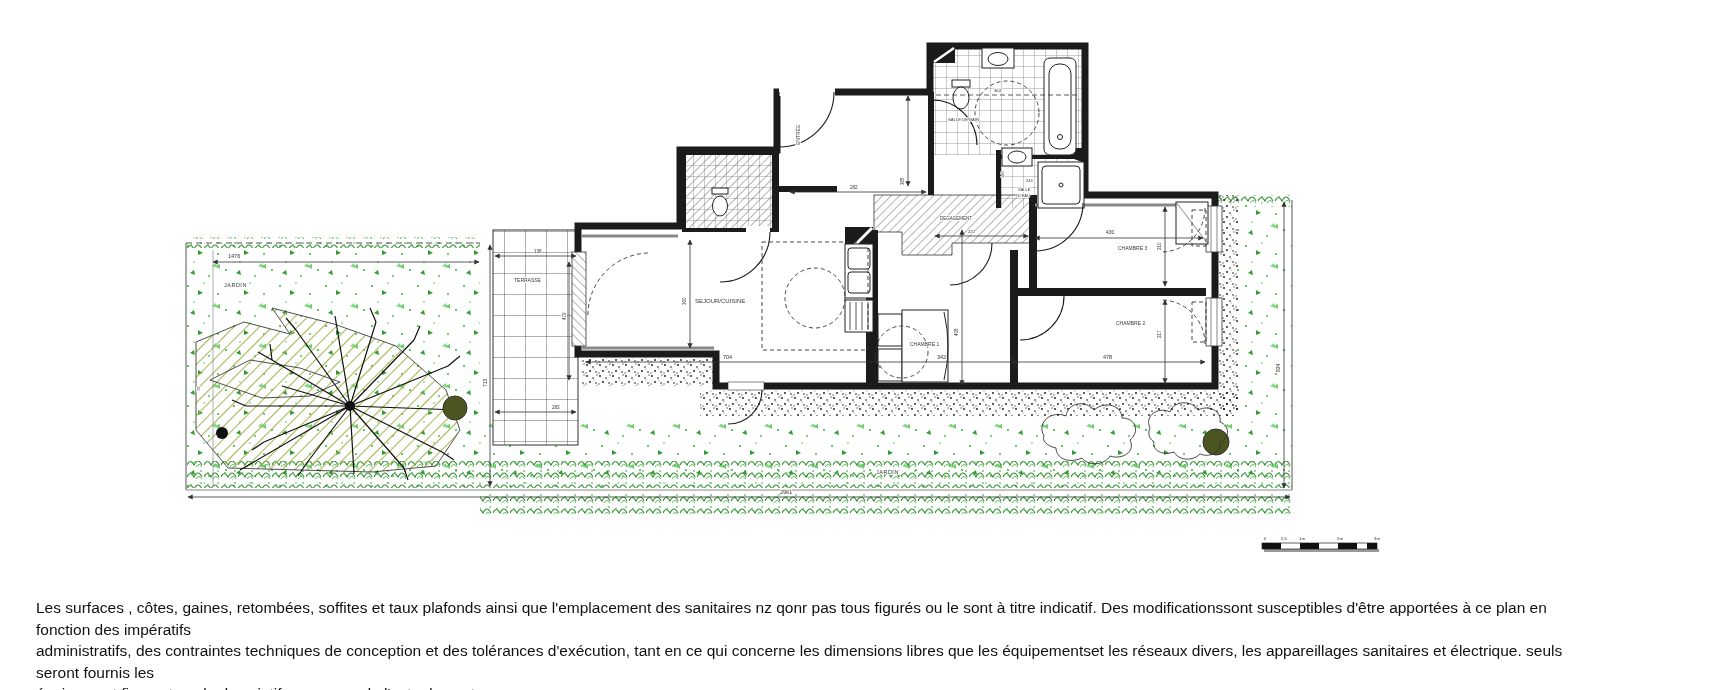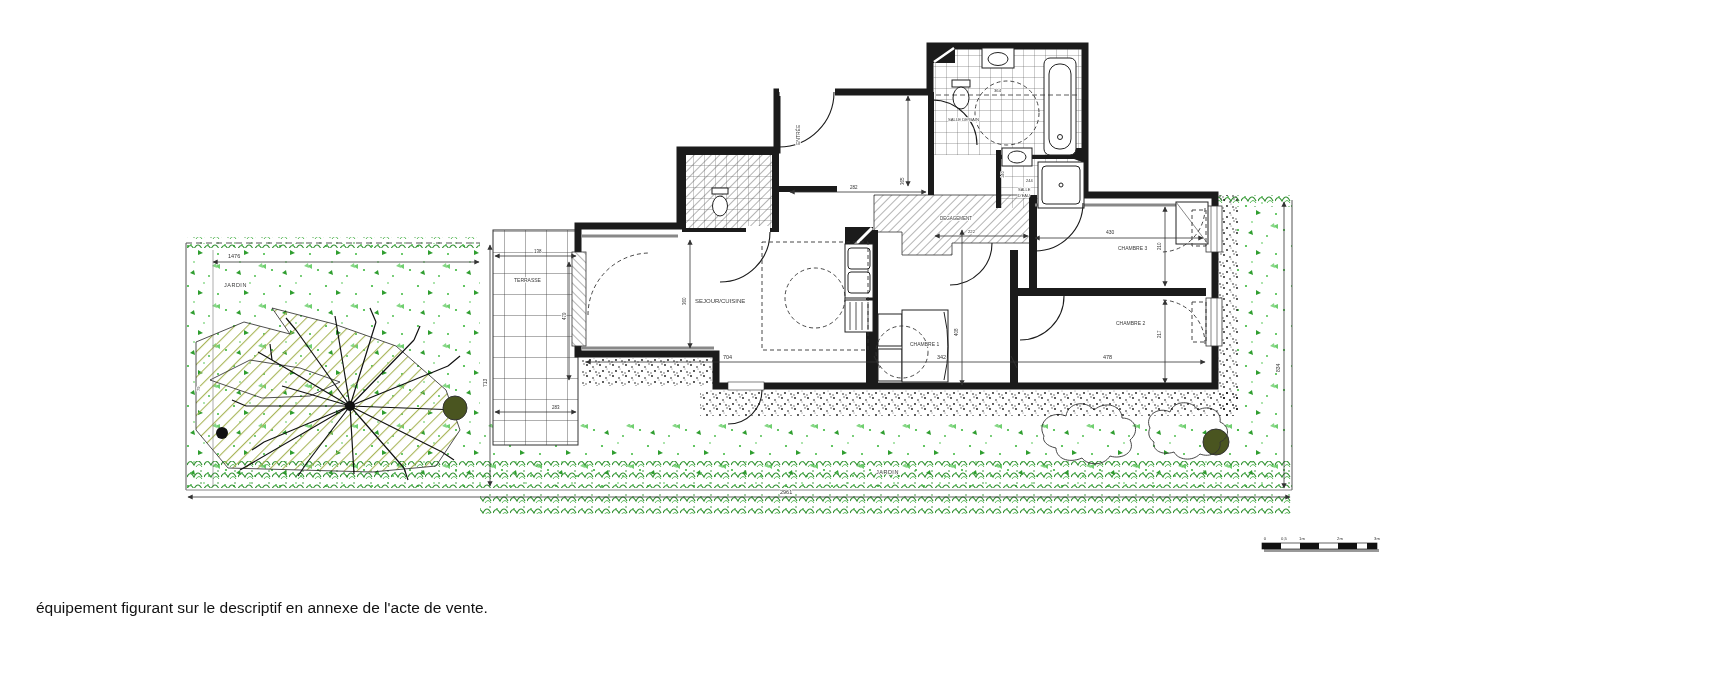--- a/index.html
+++ b/index.html
@@ -292,15 +292,17 @@
     <rect x="2" y="9" width="115" height="3" fill="#999"></rect>
     <rect x="0" y="3" width="115" height="6" fill="#fff" stroke="#222" stroke-width="0.7"></rect>
     <rect x="0" y="3" width="19" height="6" fill="#111"></rect>
     <rect x="38" y="3" width="19" height="6" fill="#111"></rect>
     <rect x="76" y="3" width="19" height="6" fill="#111"></rect>
     <rect x="105" y="3" width="10" height="6" fill="#111"></rect>
   </g>
 </svg>
 
 <div class="disclaimer">
+  <div>Les surfaces , côtes, gaines, retombées, soffites et taux plafonds ainsi que l'emplacement des sanitaires nz qonr pas tous figurés ou le sont à titre indicatif. Des modificationssont susceptibles d'être apportées à ce plan en fonction des impératifs</div>
+  <div>administratifs, des contraintes techniques de conception et des tolérances d'exécution, tant en ce qui concerne les dimensions libres que les équipementset les réseaux divers, les appareillages sanitaires et électrique. seuls seront fournis les</div>
   <div>équipement figurant sur le descriptif en annexe de l'acte de vente.</div>
 </div>
 </div>
 
 </body></html>

